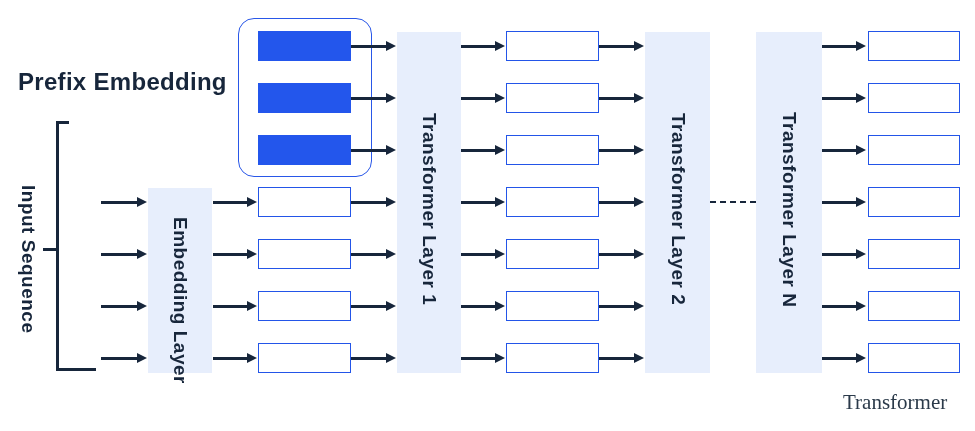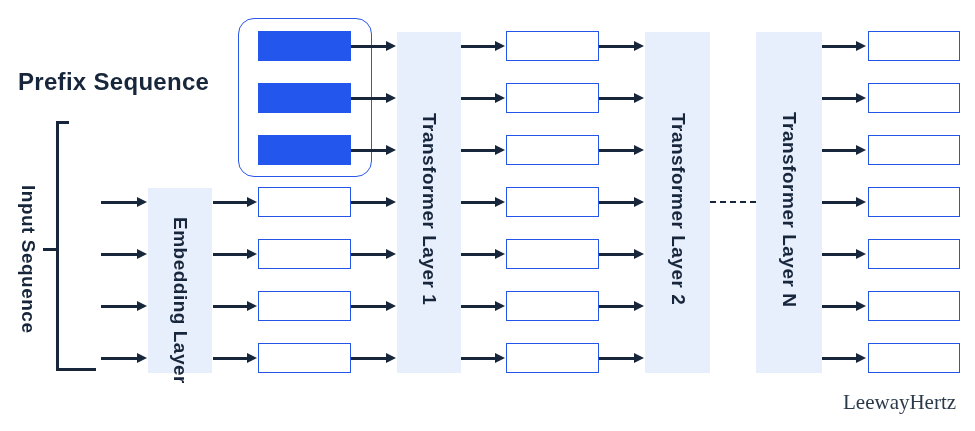--- a/index.html
+++ b/index.html
@@ -28,21 +28,21 @@
   .bos{position:absolute;left:60px;top:151px;font-size:24px;font-weight:bold;}
   .inputseq{position:absolute;left:16px;top:170px;height:178px;width:24px;display:flex;align-items:center;justify-content:center;}
   .embedlbl{position:absolute;left:148px;top:198px;width:64px;height:205px;display:flex;align-items:center;justify-content:center;}
   .watermark{position:absolute;left:843px;top:390px;font-family:"Liberation Serif",serif;font-size:21px;color:#2B3A4A;}
 </style>
 </head>
 <body>
 
 <div id="canvas">
 
-  <div class="title">Prefix Sequence</div>
+  <div class="title">Prefix Embedding</div>
   <div class="inputseq">
     <span class="vtext">Input Sequence</span>
   </div>
 
   <div class="brk" style="left:56px;top:121px;width:3px;height:250px;"></div>
   <div class="brk" style="left:56px;top:121px;width:13px;height:3px;"></div>
   <div class="brk" style="left:56px;top:368px;width:40px;height:3px;"></div>
   <div class="brk" style="left:43px;top:248px;width:13px;height:3px;"></div>
 
   <div class="layer-col" style="left:148px;top:188px;width:64px;height:185px;"></div>
@@ -122,14 +122,14 @@
   <div class="arrow" style="left:599px;top:357px;width:35px;"></div>
 
   <div class="arrow" style="left:822px;top:45px;width:34px;"></div>
   <div class="arrow" style="left:822px;top:97px;width:34px;"></div>
   <div class="arrow" style="left:822px;top:149px;width:34px;"></div>
   <div class="arrow" style="left:822px;top:201px;width:34px;"></div>
   <div class="arrow" style="left:822px;top:253px;width:34px;"></div>
   <div class="arrow" style="left:822px;top:305px;width:34px;"></div>
   <div class="arrow" style="left:822px;top:357px;width:34px;"></div>
 
-  <div class="watermark">LeewayHertz</div>
+  <div class="watermark">Transformer</div>
 </div>
 
 </body></html>

